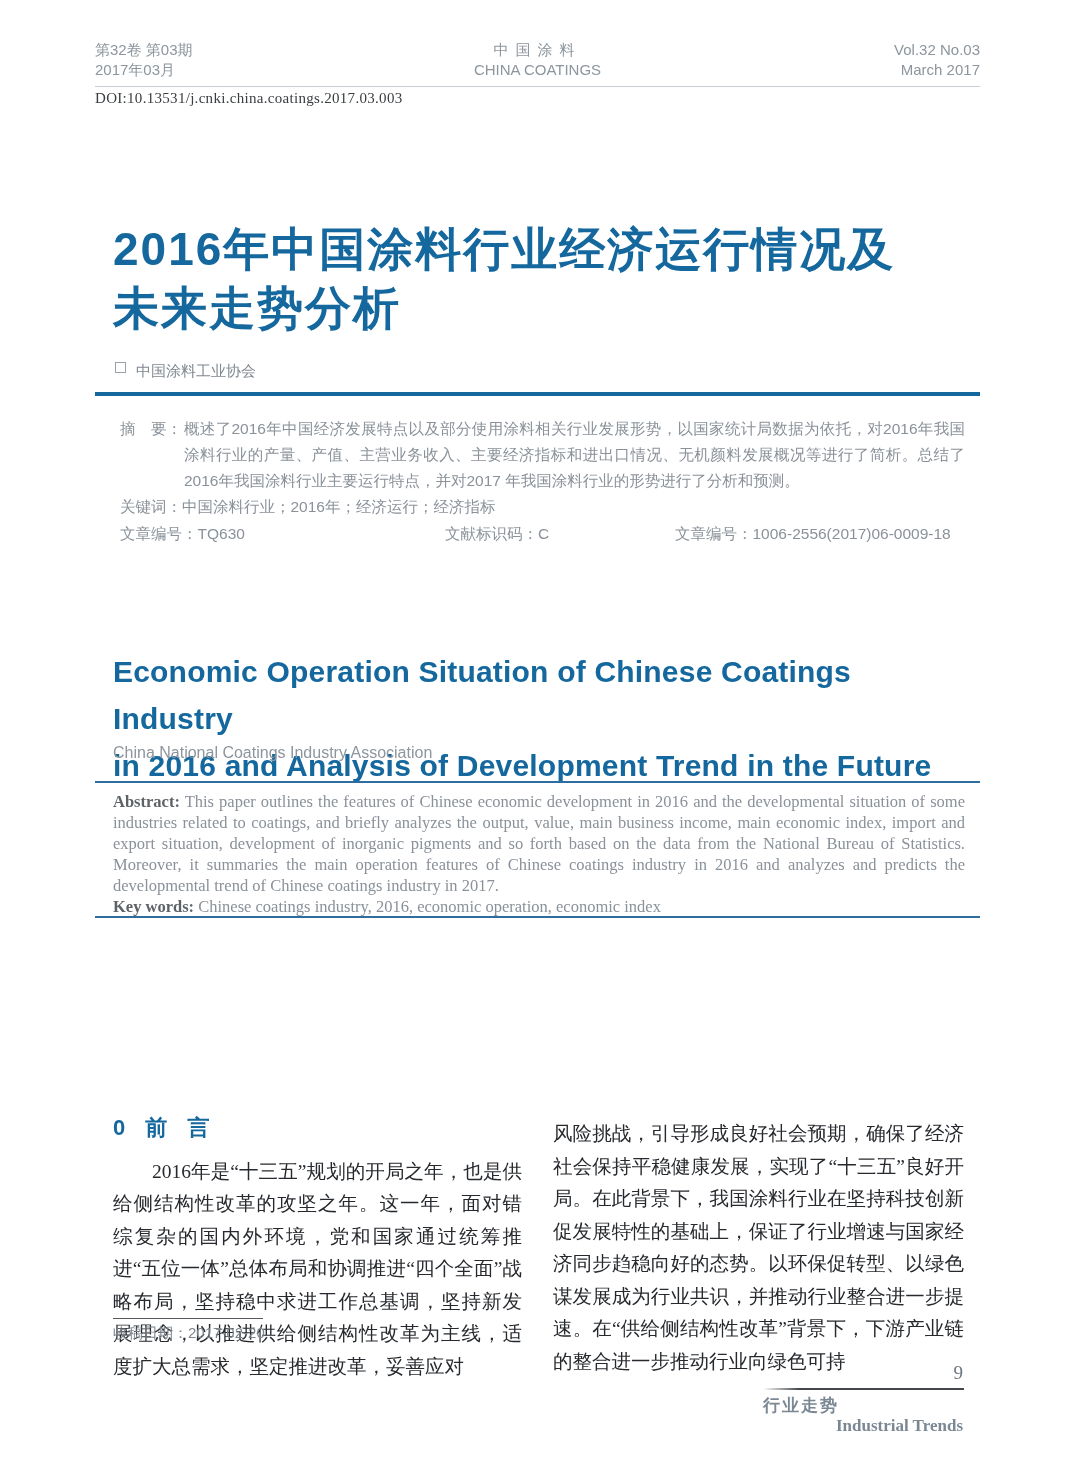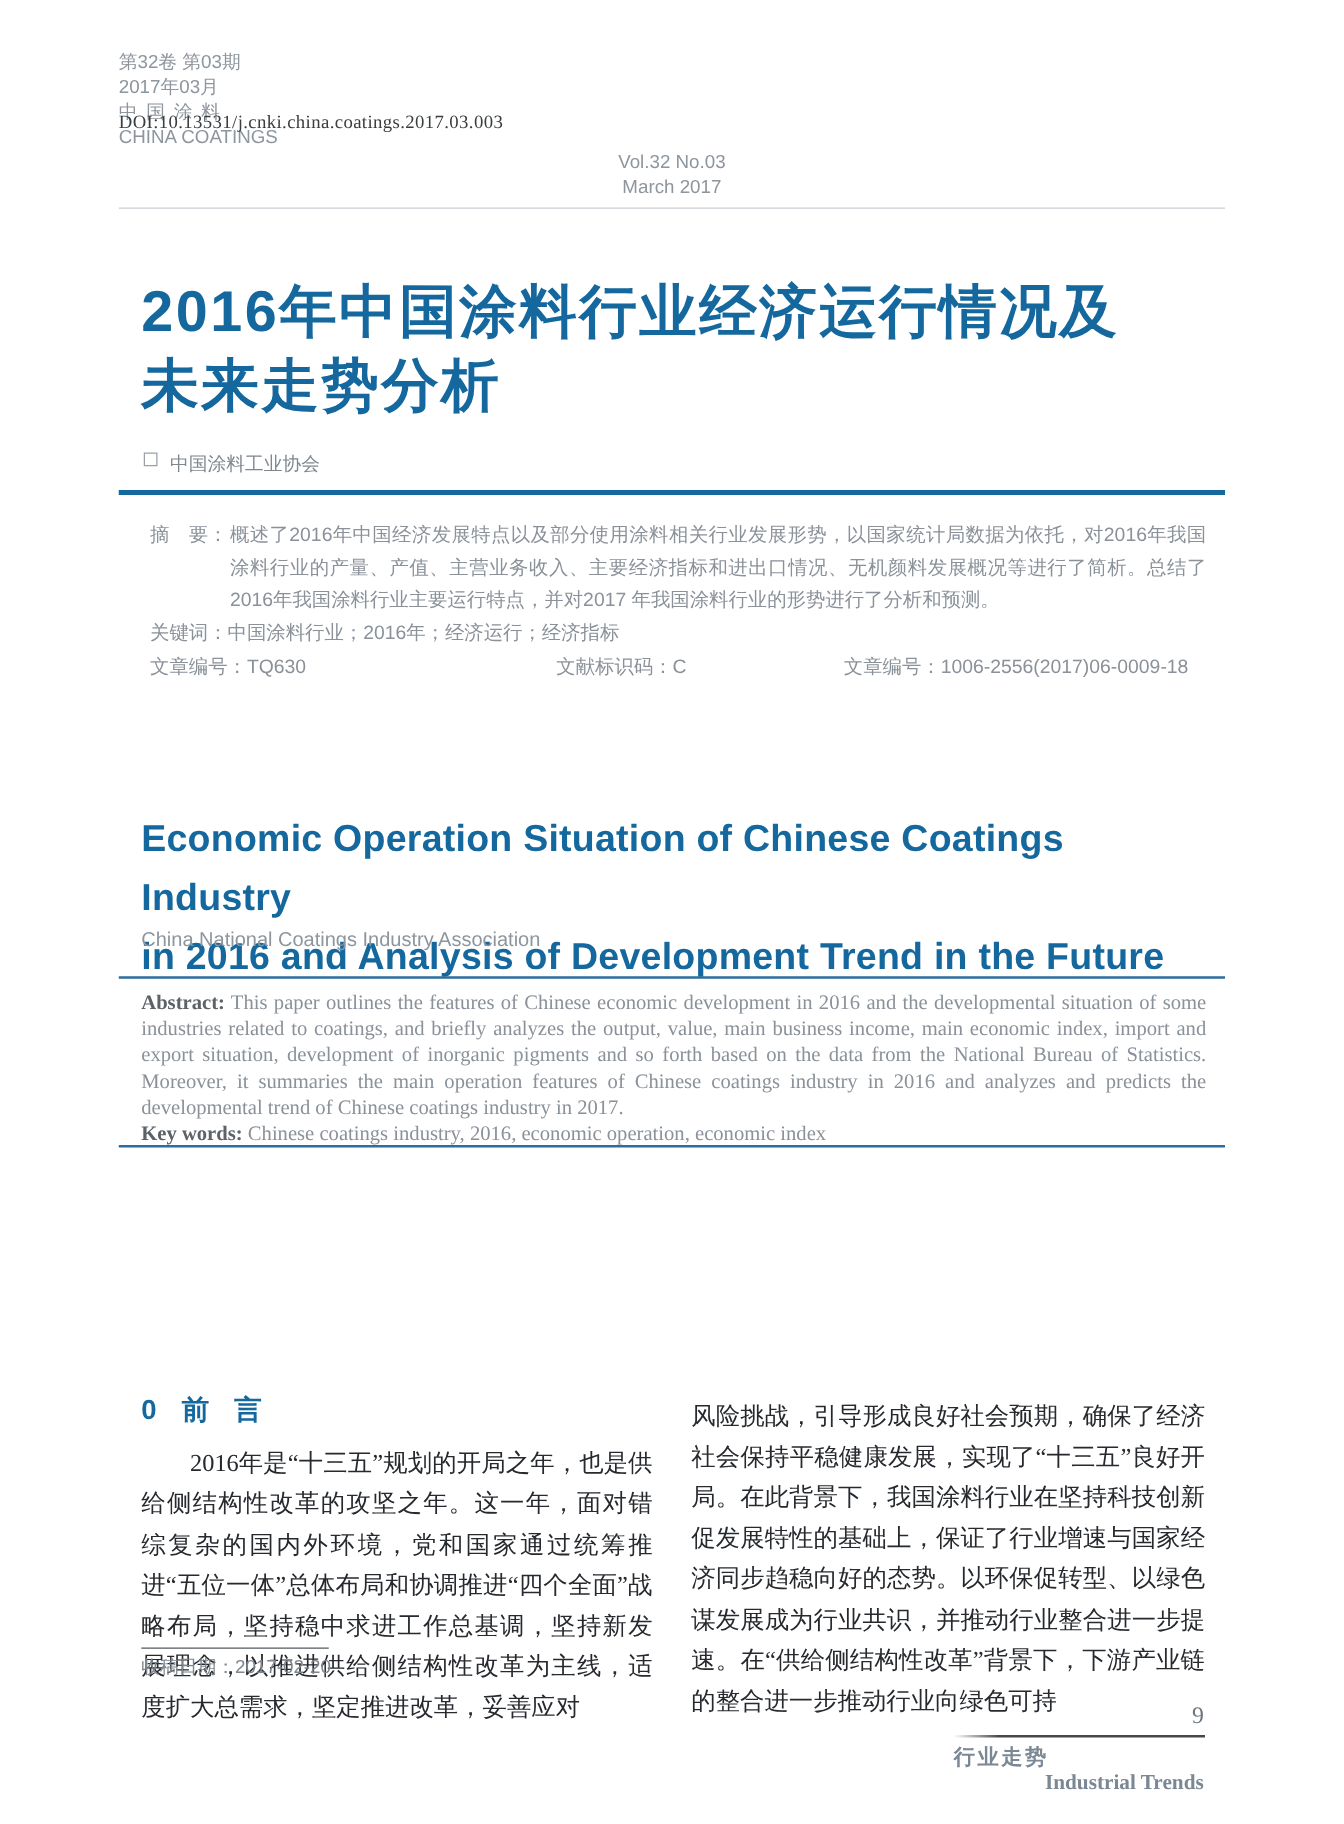--- a/index.html
+++ b/index.html
@@ -11,30 +11,30 @@
     font-family:"Liberation Sans","DejaVu Sans",sans-serif;
     color:#26292d;
     overflow:hidden;
   }
   .content { position:absolute; left:95px; width:885px; }
 
   
   .header {
     top:40px;
     display:grid;
-    grid-template-columns:1fr;
+    grid-template-columns:1fr 1fr 1fr;
     padding-bottom:6px;
     border-bottom:1px solid #c9ced3;
     color:#8d959d;
     font-size:15px;
     line-height:20px;
   }
   .header .col-left   { text-align:left; }
-  .header .col-center { }
-  .header .col-right  { text-align:center; }
+  .header .col-center { text-align:center; }
+  .header .col-right  { text-align:right; }
   .journal-name-cn { letter-spacing:7px; }
   .doi {
     top:90px;
     font-family:"Liberation Serif","DejaVu Serif",serif;
     font-size:15px; color:#3a3d40; letter-spacing:0.3px;
   }
 
   
   .title-cn {
     top:220px; left:113px; width:860px;

